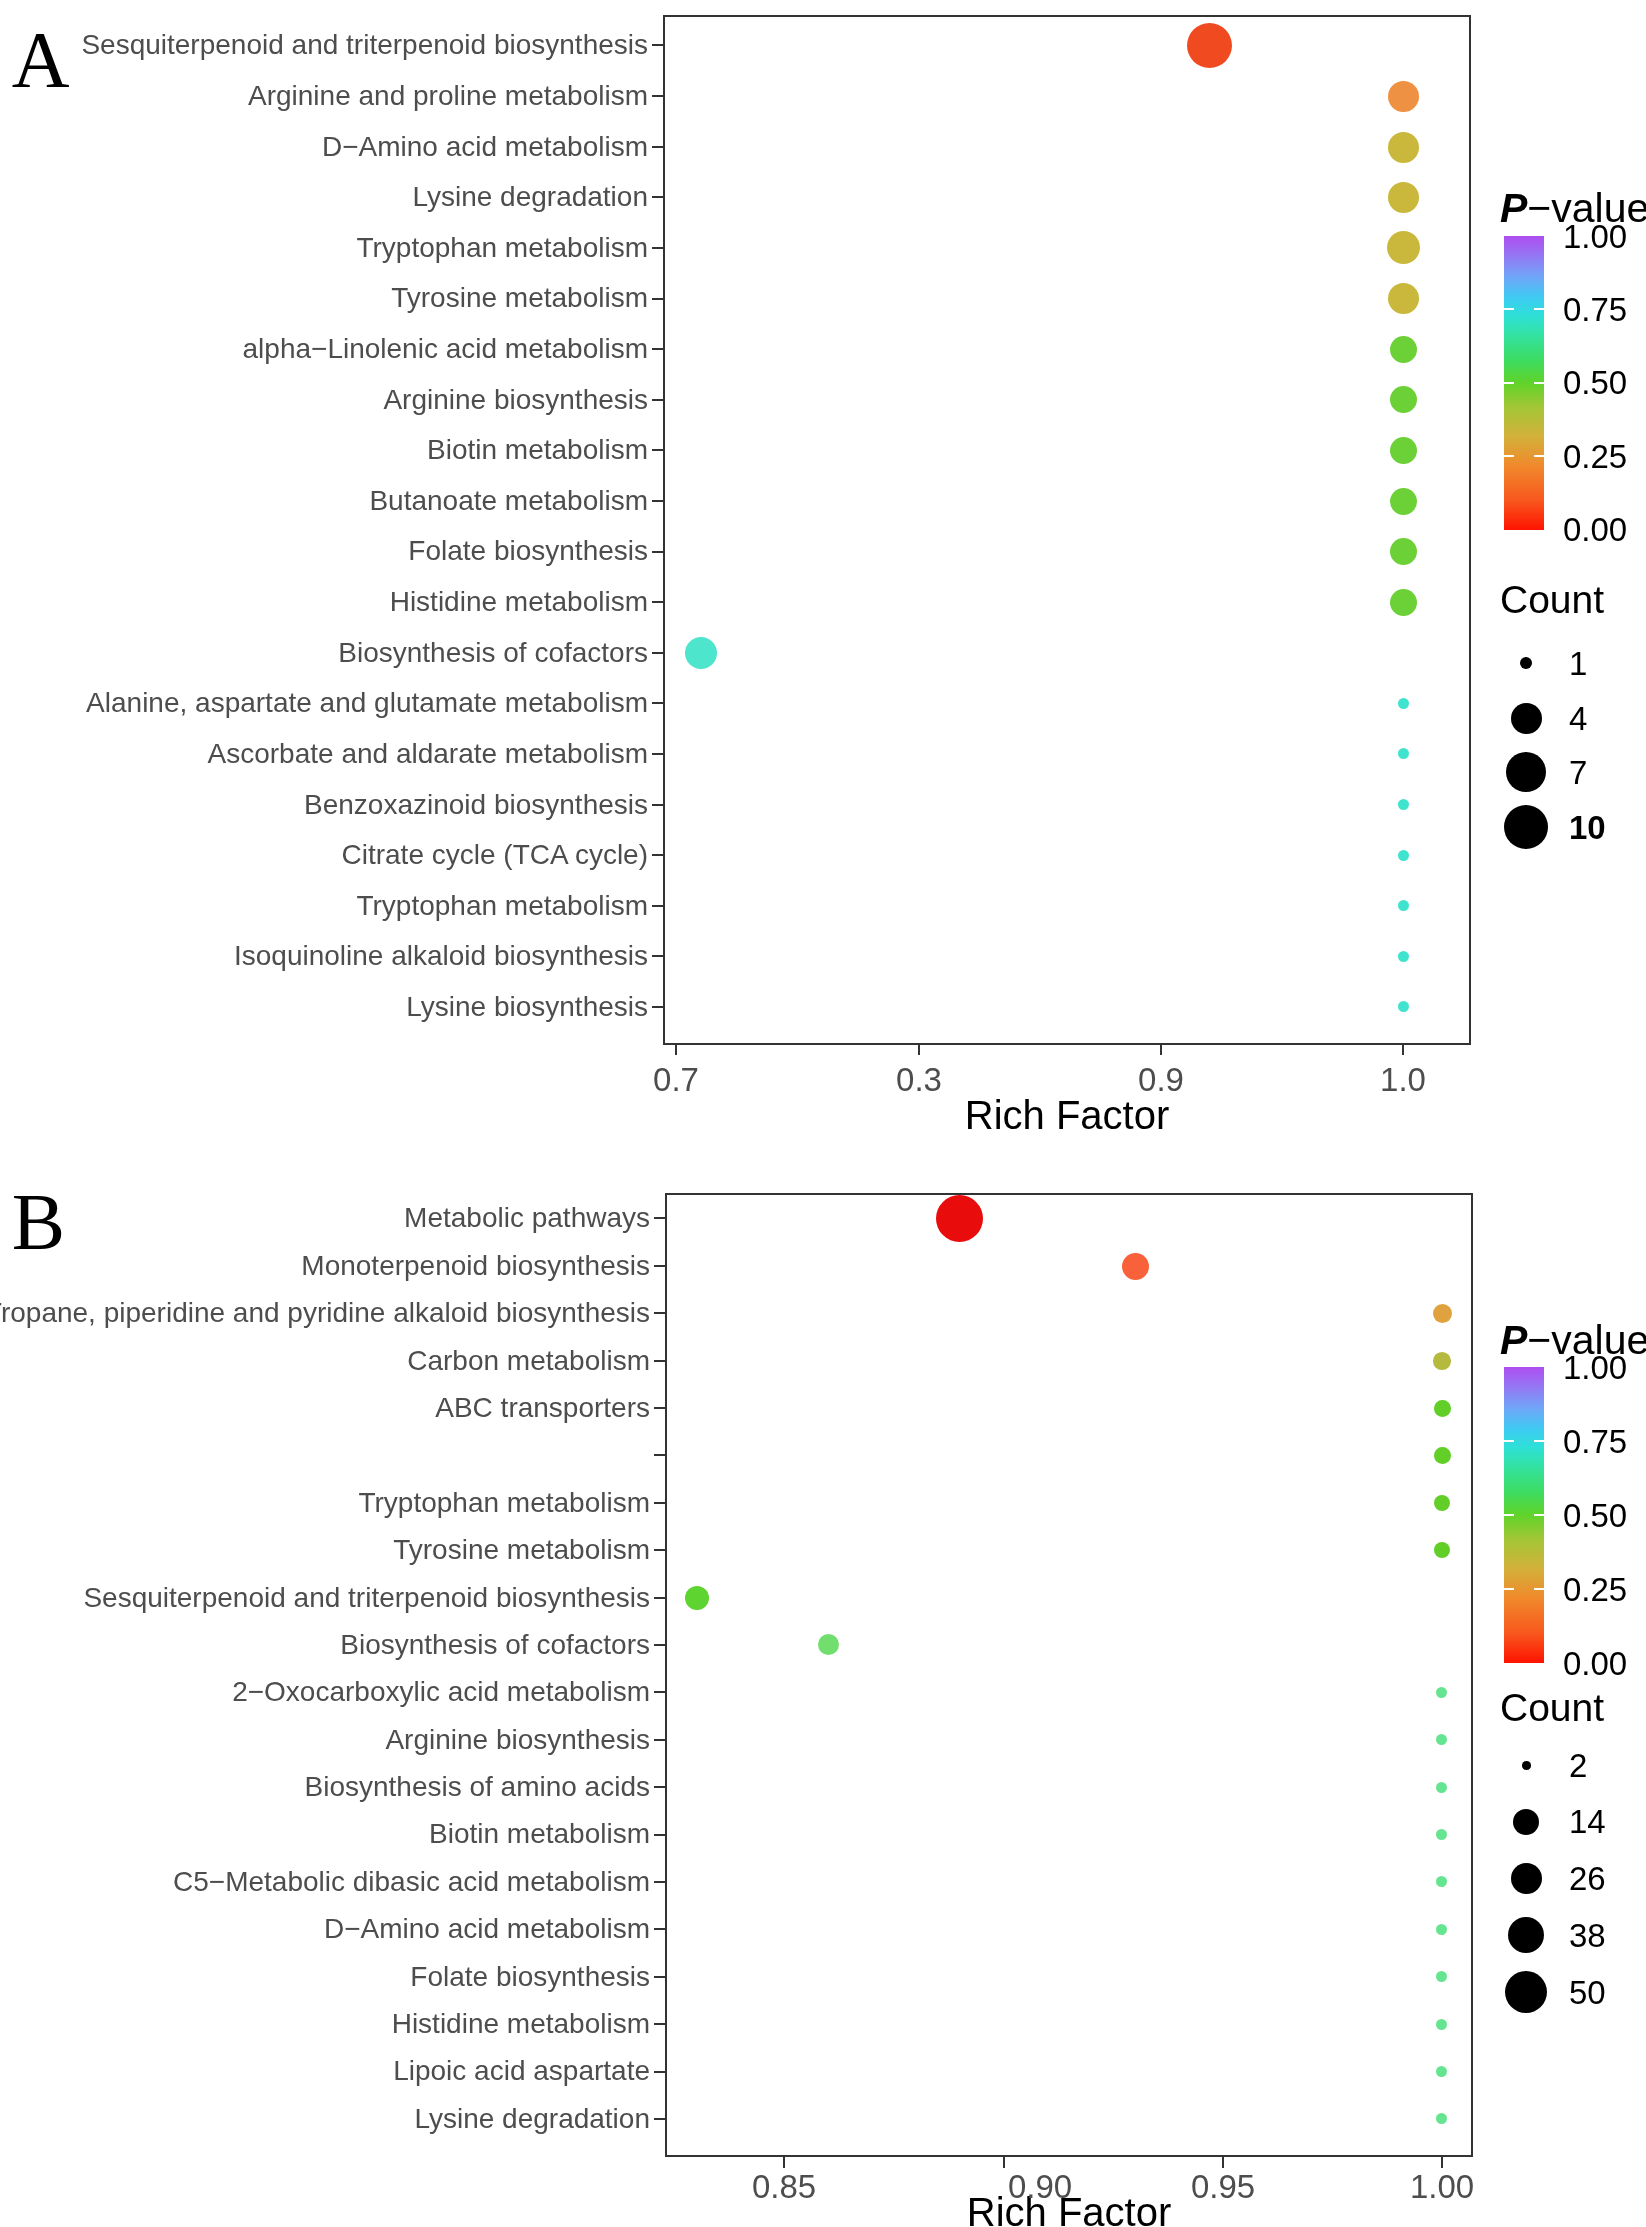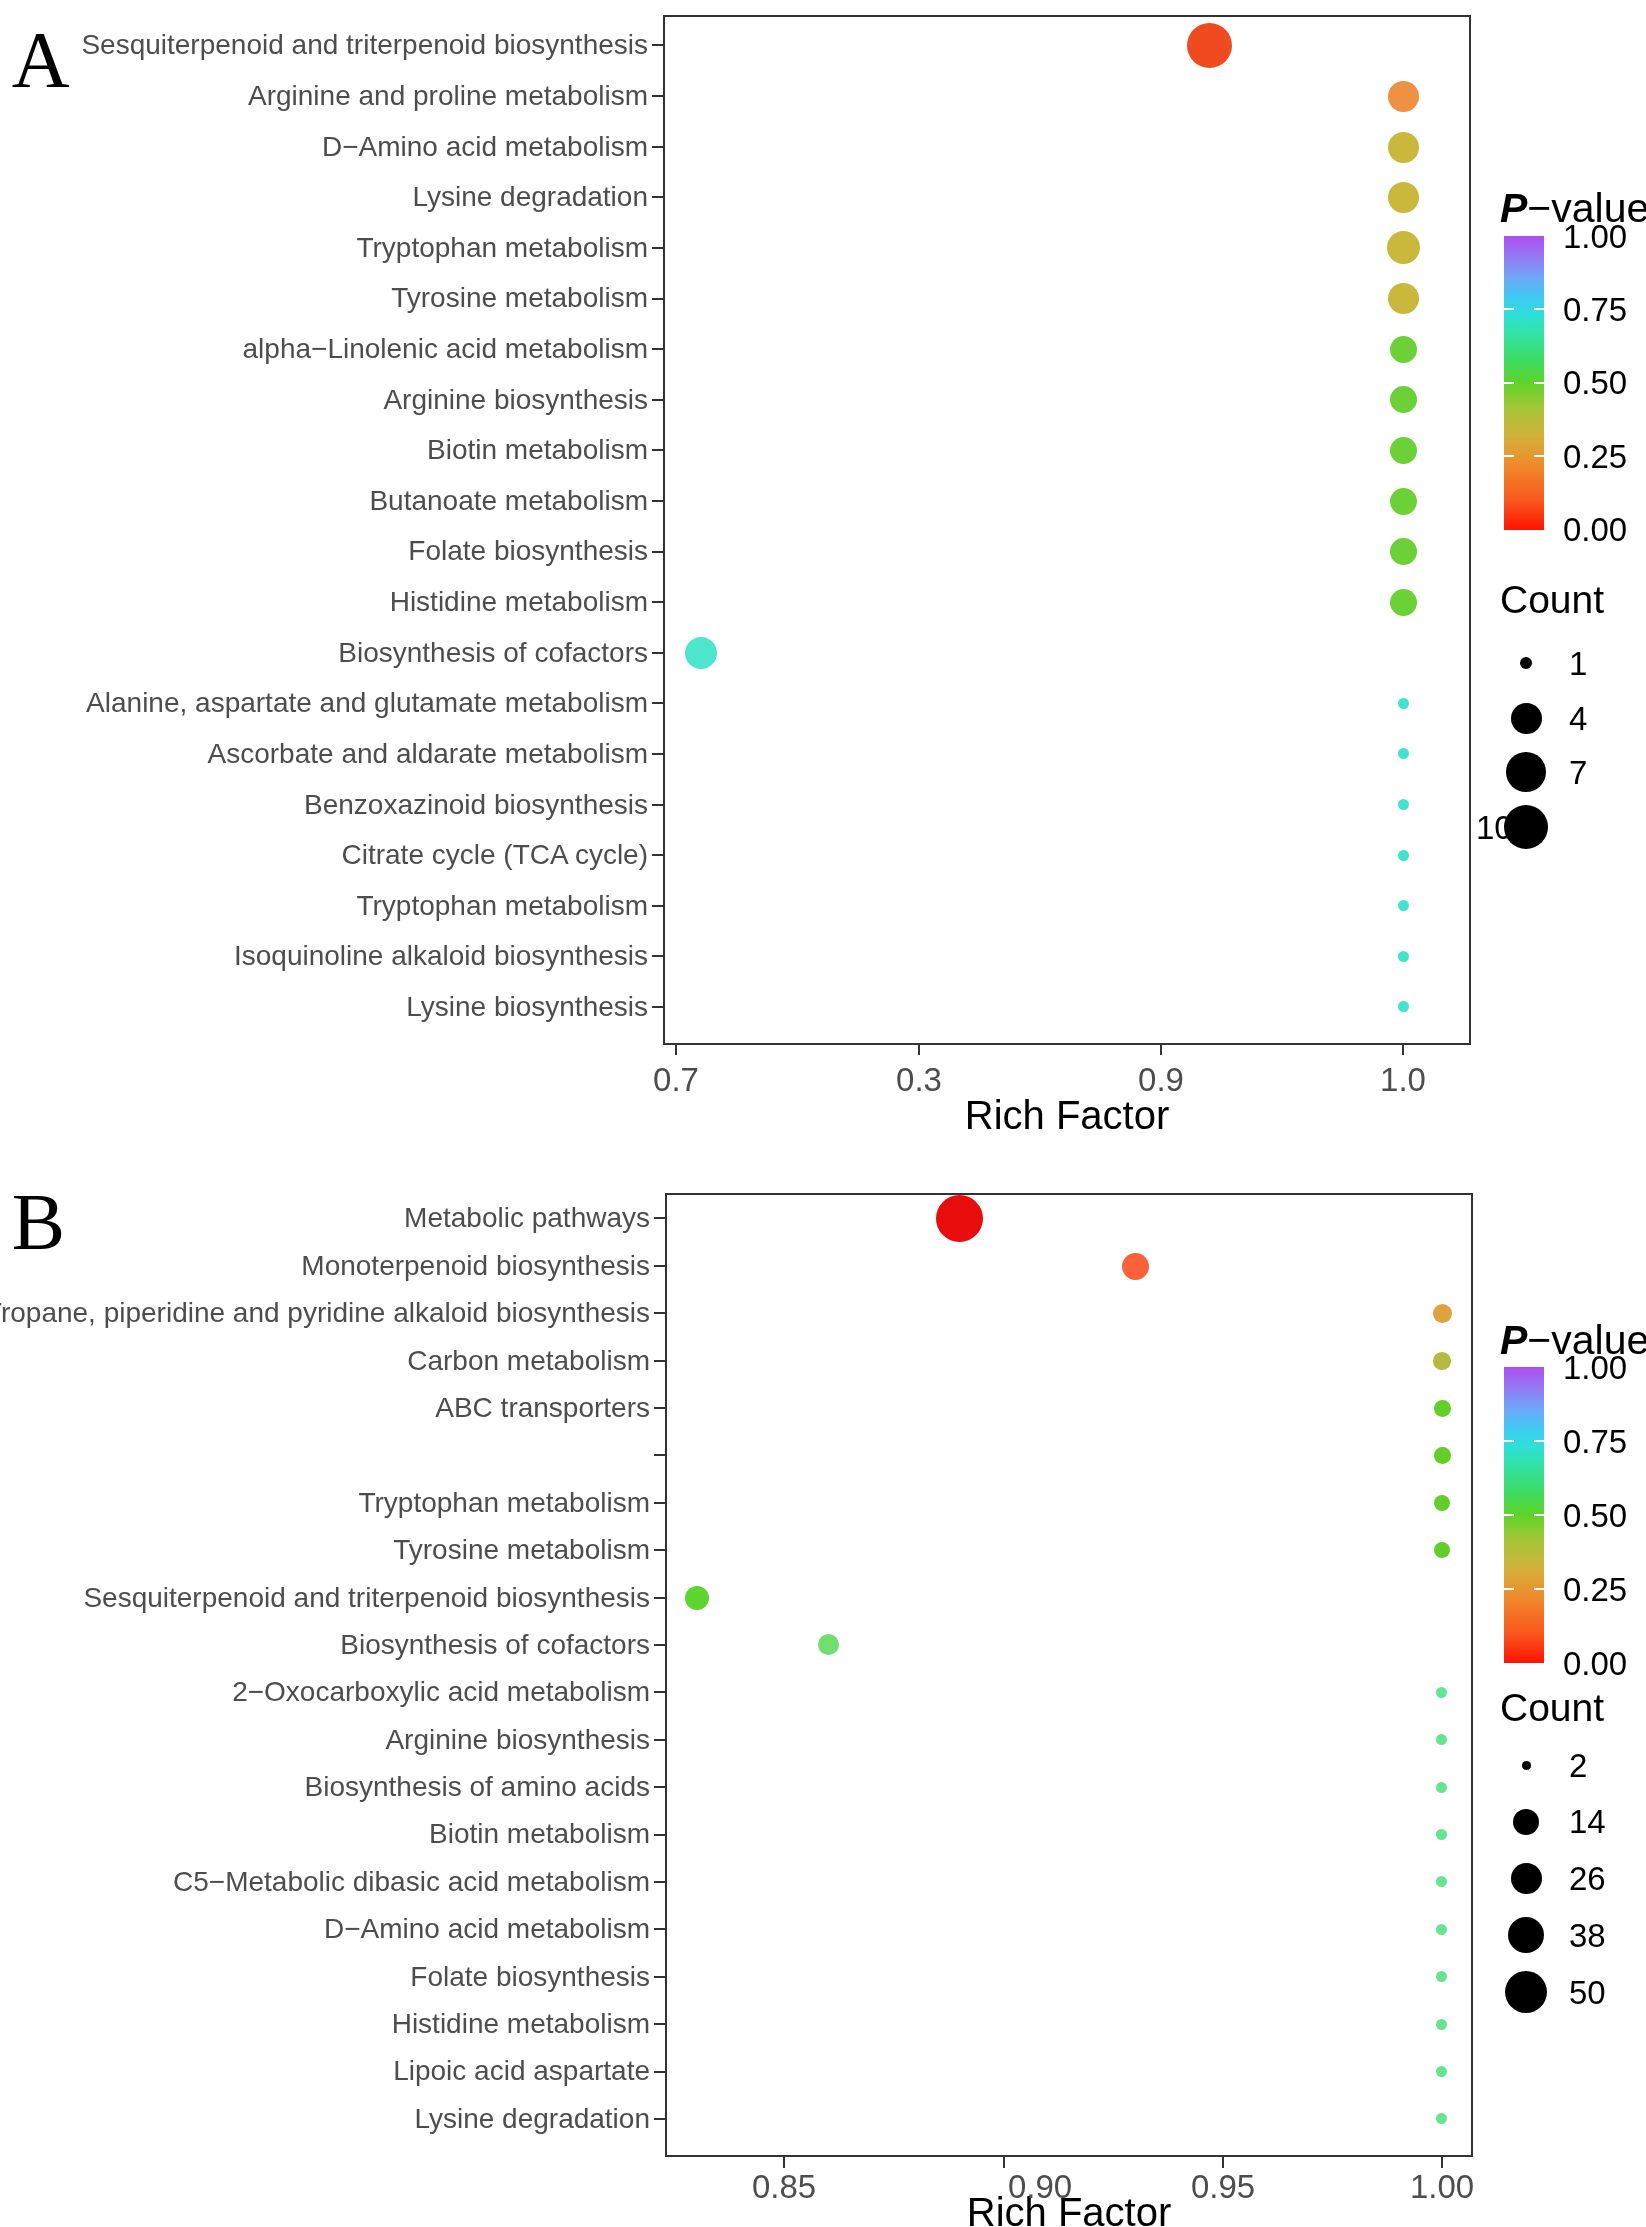--- a/index.html
+++ b/index.html
@@ -113,21 +113,21 @@
       <div class="cb-label" style="left: 1563px; top: 363px;">0.50</div>
       <div class="cb-label" style="left: 1563px; top: 437px;">0.25</div>
       <div class="cb-label" style="left: 1563px; top: 510px;">0.00</div>
       <div class="count-dot" style="left: 1520px; top: 657px; width: 12.3px; height: 12.3px; background: rgb(0, 0, 0);"></div>
       <div class="count-label" style="left: 1569px; top: 644px;">1</div>
       <div class="count-dot" style="left: 1511px; top: 703px; width: 31px; height: 31px; background: rgb(0, 0, 0);"></div>
       <div class="count-label" style="left: 1569px; top: 699px;">4</div>
       <div class="count-dot" style="left: 1506px; top: 752px; width: 40px; height: 40px; background: rgb(0, 0, 0);"></div>
       <div class="count-label" style="left: 1569px; top: 753px;">7</div>
       <div class="count-dot" style="left: 1504px; top: 805px; width: 44px; height: 44px; background: rgb(0, 0, 0);"></div>
-      <div class="count-label" style="left: 1476px; top: 808px;">10</div>
+      <div class="count-label" style="left: 1569px; top: 808px; font-weight: bold;">10</div>
     </section>
 
   <section class="panel">
     <div class="letter" style="left: 11.8px; top: 1182px;">B</div>
     <div class="plot" style="left: 665px; top: 1193px; width: 808px; height: 964px;"></div>
     <div class="xlabel" style="left: 665px; width: 808px; top: 2192px;">Rich Factor</div>
     <div class="legend-pv-title" style="left: 1500px; top: 1320px;"><span class="pv-p">P</span><span>−value</span></div>
     <div class="colorbar" style="left: 1504px; top: 1367px; width: 40px; height: 296px; background: linear-gradient(to top, rgb(254, 19, 0) 0%, rgb(248, 87, 29) 10%, rgb(240, 138, 44) 22%, rgb(210, 177, 58) 32%, rgb(161, 198, 54) 42%, rgb(96, 211, 42) 50%, rgb(60, 220, 99) 58%, rgb(51, 226, 159) 66%, rgb(46, 224, 216) 73%, rgb(62, 203, 242) 79%, rgb(111, 166, 248) 86%, rgb(147, 121, 244) 93%, rgb(174, 78, 240) 100%);"></div>
     <div class="legend-count-title" style="left: 1500px; top: 1688px;">Count</div>
   <div class="cat-label" style="right: 997px; top: 1201px;">Metabolic pathways</div>

